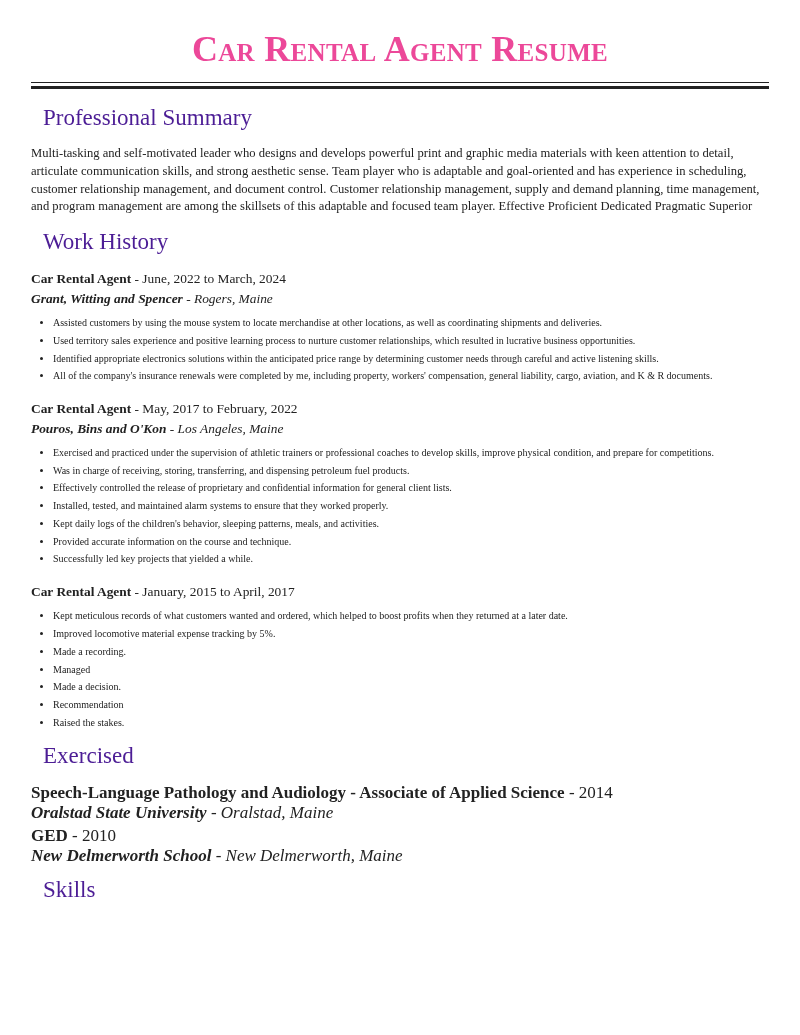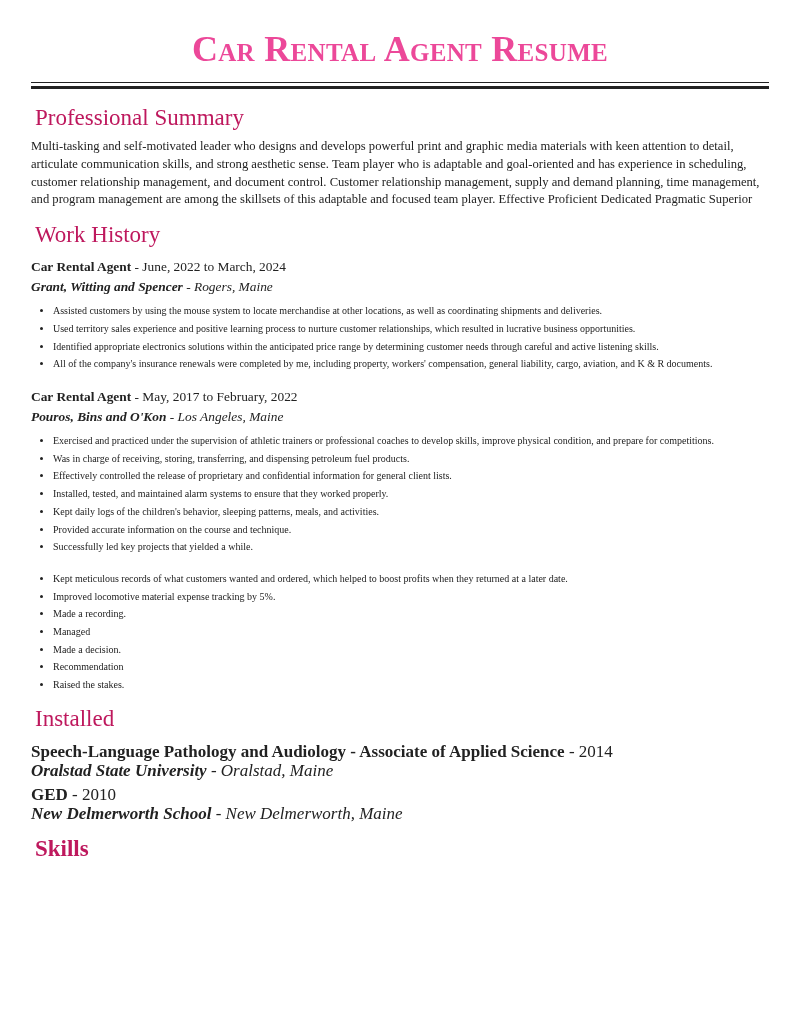--- a/index.html
+++ b/index.html
@@ -16,38 +16,38 @@
     margin: 0; padding-top: 27px; line-height: 44px;
     color: #ec4899;
   }
   .rule-thin { height: 1px; background: #222; margin-top: 11px; }
   .rule-thick { height: 3px; background: #222; margin-top: 3px; }
   .contact {
     text-align: center; font-size: 14px; margin-top: 16px; line-height: 20px;
   }
   .contact .sep { margin: 0 8px; }
   h2 {
-    font-weight: normal; font-size: 23px; margin: 4px; line-height: 30px; color: #be185d;
+    font-weight: normal; font-size: 23px; margin: 12px; line-height: 30px; color: #4c1d95;
   }
   .sec-summary h2 { margin-top: 14px; }
   .summary { font-size: 12.6px; line-height: 17.8px; margin-top: 5px; }
   .sec-work h2 { margin-top: 11px; }
   .job { font-size: 13.4px; }
   .job-head { line-height: 19.5px; }
   .job-first { margin-top: 7px; }
   .job + .job { margin-top: 14px; }
   .b { font-weight: bold; }
   .i { font-style: italic; }
   ul { margin: 6px 0 0 0; padding-left: 22px; }
   li { font-size: 10px; line-height: 17.7px; font-family: Liberation Serif, serif; }
   .sec-edu h2 { margin-top: 10px; }
   .edu { font-size: 17px; line-height: 19.5px; }
   .edu-first { margin-top: 8px; }
   .edu + .edu { margin-top: 4px; }
-  .sec-skills h2 { margin-top: 10px; font-weight: bold; }
+  .sec-skills h2 { margin-top: 10px; }
 </style>
 </head>
 <body>
 
 <div class="page">
 
   <h1 class="title">Car Rental Agent Resume</h1>
   <div class="rule-thin"></div>
   <div class="rule-thick"></div>
 
@@ -87,34 +87,37 @@
         <li>Was in charge of receiving, storing, transferring, and dispensing petroleum fuel products.</li>
         <li>Effectively controlled the release of proprietary and confidential information for general client lists.</li>
         <li>Installed, tested, and maintained alarm systems to ensure that they worked properly.</li>
         <li>Kept daily logs of the children's behavior, sleeping patterns, meals, and activities.</li>
         <li>Provided accurate information on the course and technique.</li>
         <li>Successfully led key projects that yielded a while.</li>
       </ul>
     </div>
 
     <div class="job">
+      <div class="job-head">
+        <span class="b">Car Rental Agent</span><span> - </span><span>January, 2015 to April, 2017</span>
+      </div>
       <ul>
         <li>Kept meticulous records of what customers wanted and ordered, which helped to boost profits when they returned at a later date.</li>
         <li>Improved locomotive material expense tracking by 5%.</li>
         <li>Made a recording.</li>
         <li>Managed</li>
         <li>Made a decision.</li>
         <li>Recommendation</li>
         <li>Raised the stakes.</li>
       </ul>
     </div>
   </section>
 
   <section class="sec-edu">
-    <h2>Installed</h2>
+    <h2>Exercised</h2>
 
     <div class="edu edu-first">
       <div>
         <span class="b">Speech-Language Pathology and Audiology - Associate of Applied Science</span><span> - </span><span>2014</span>
       </div>
       <div>
         <span class="b i">Oralstad State University</span><span> - </span><span class="i">Oralstad, Maine</span>
       </div>
     </div>
 

